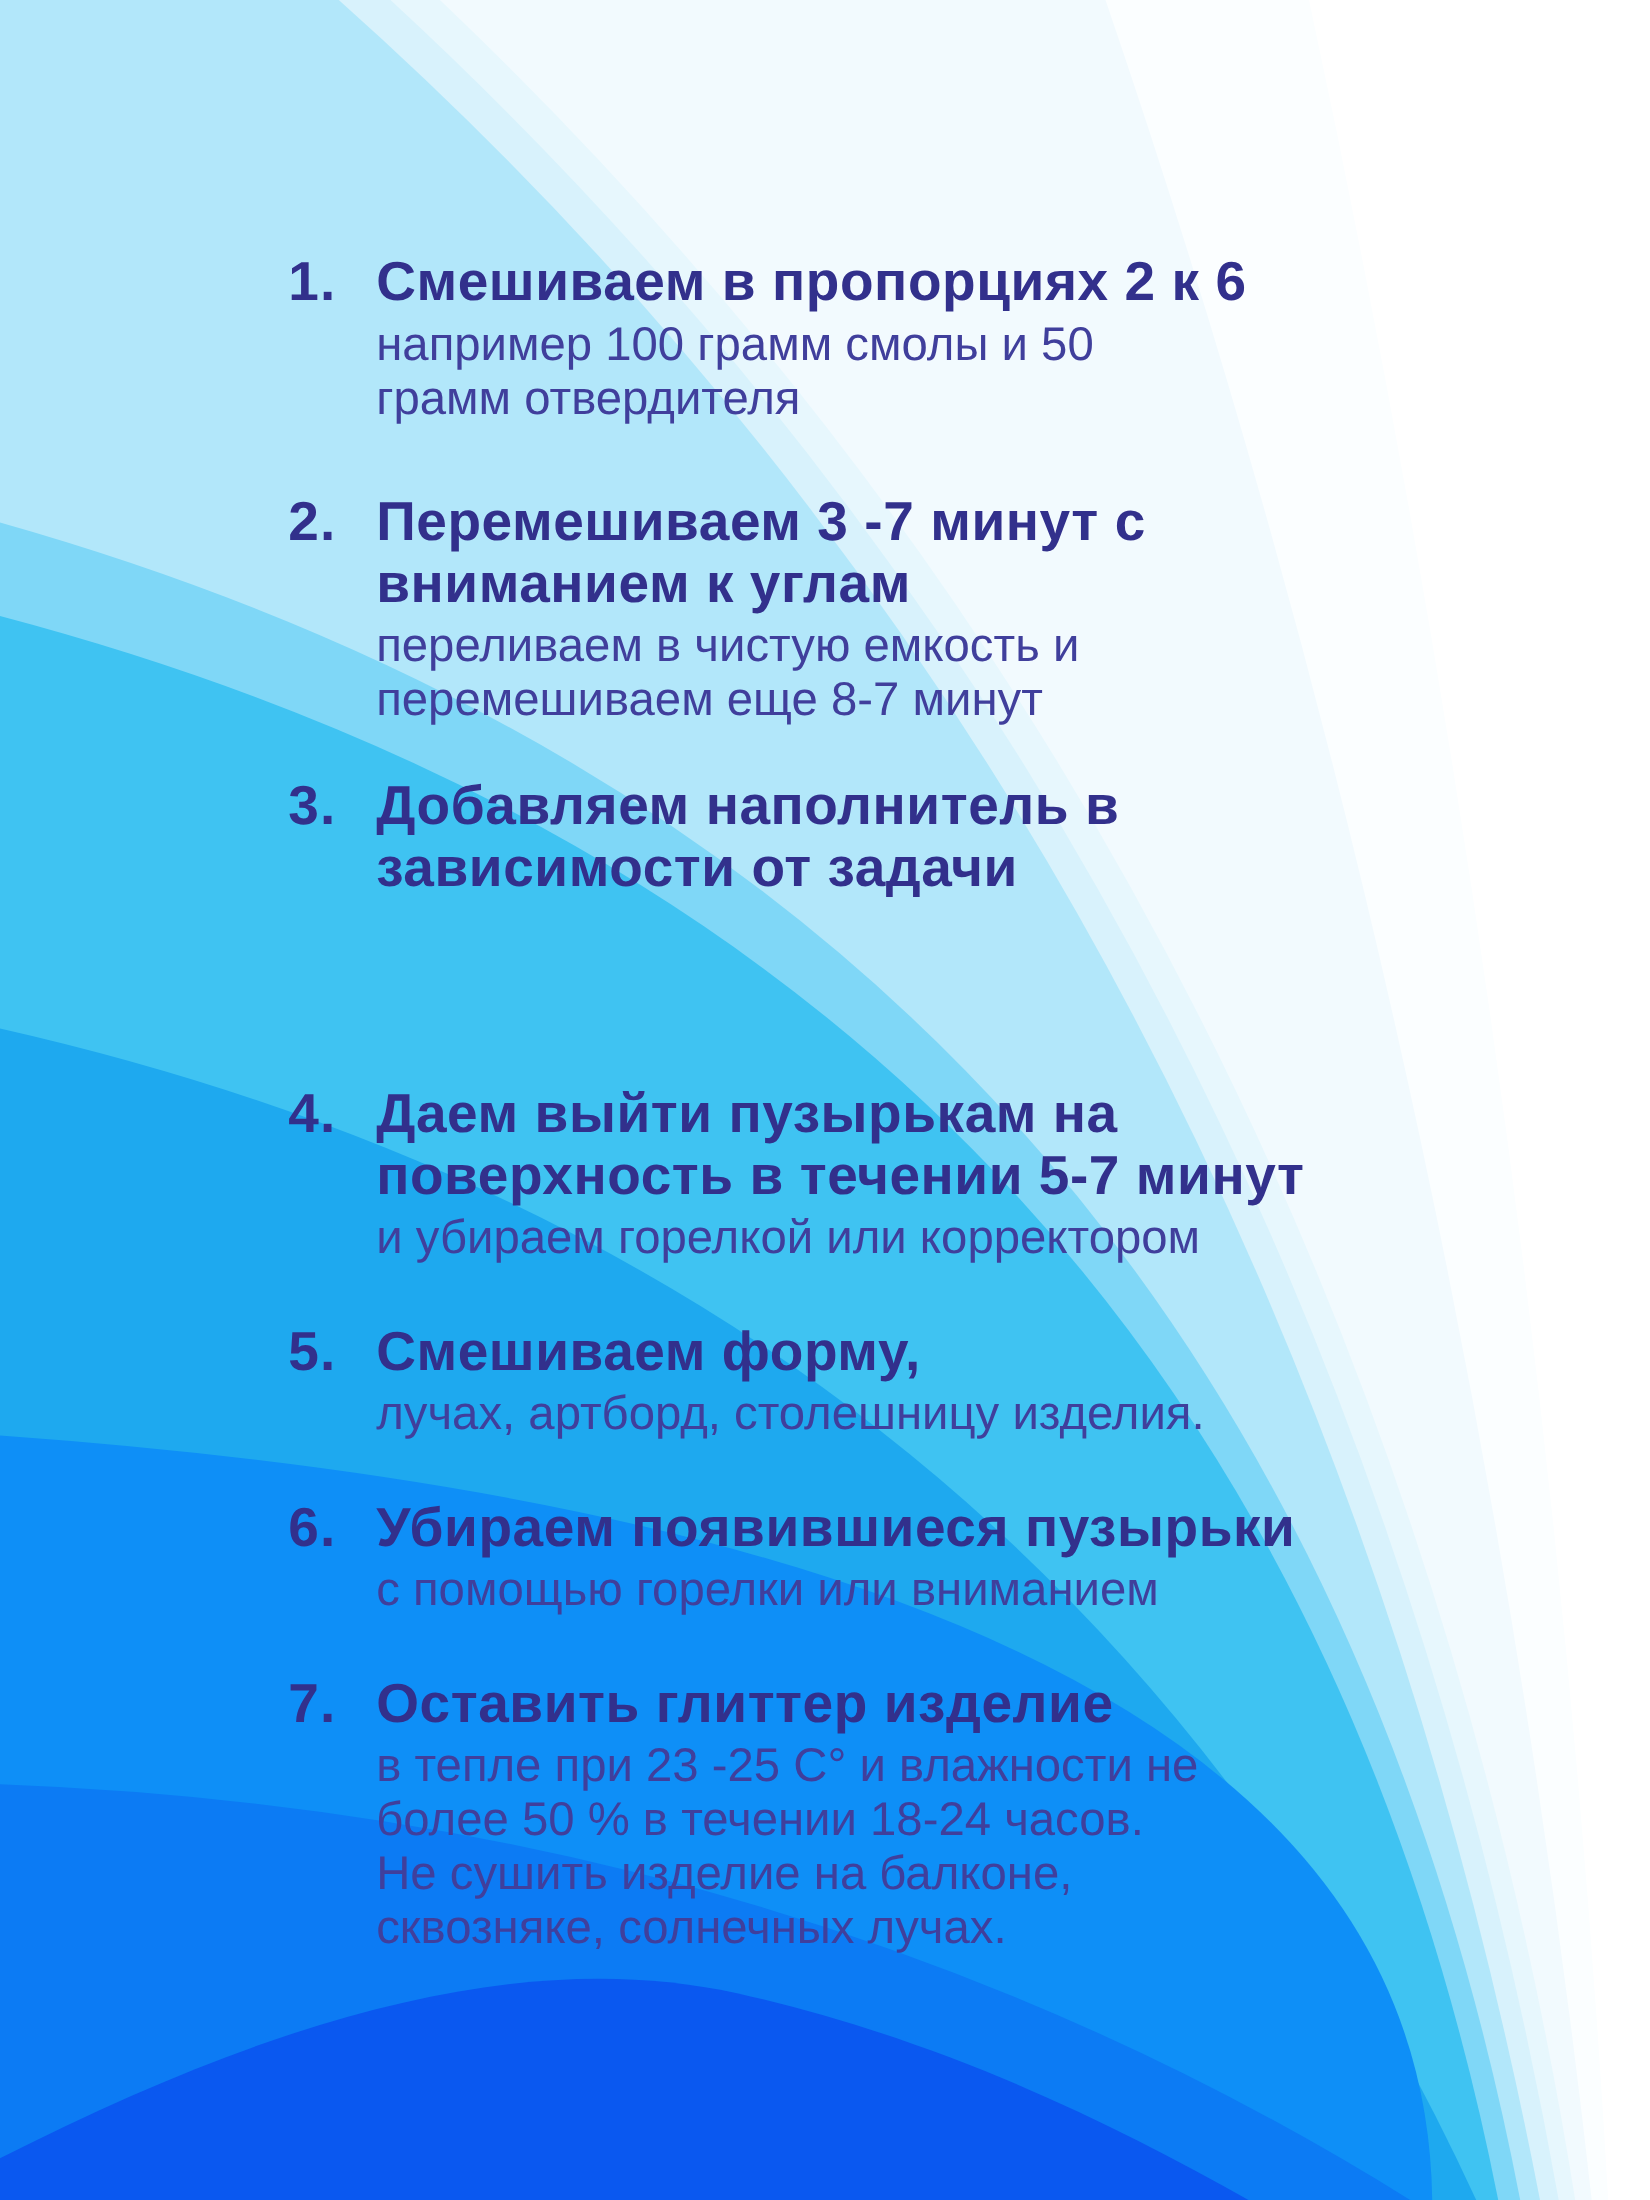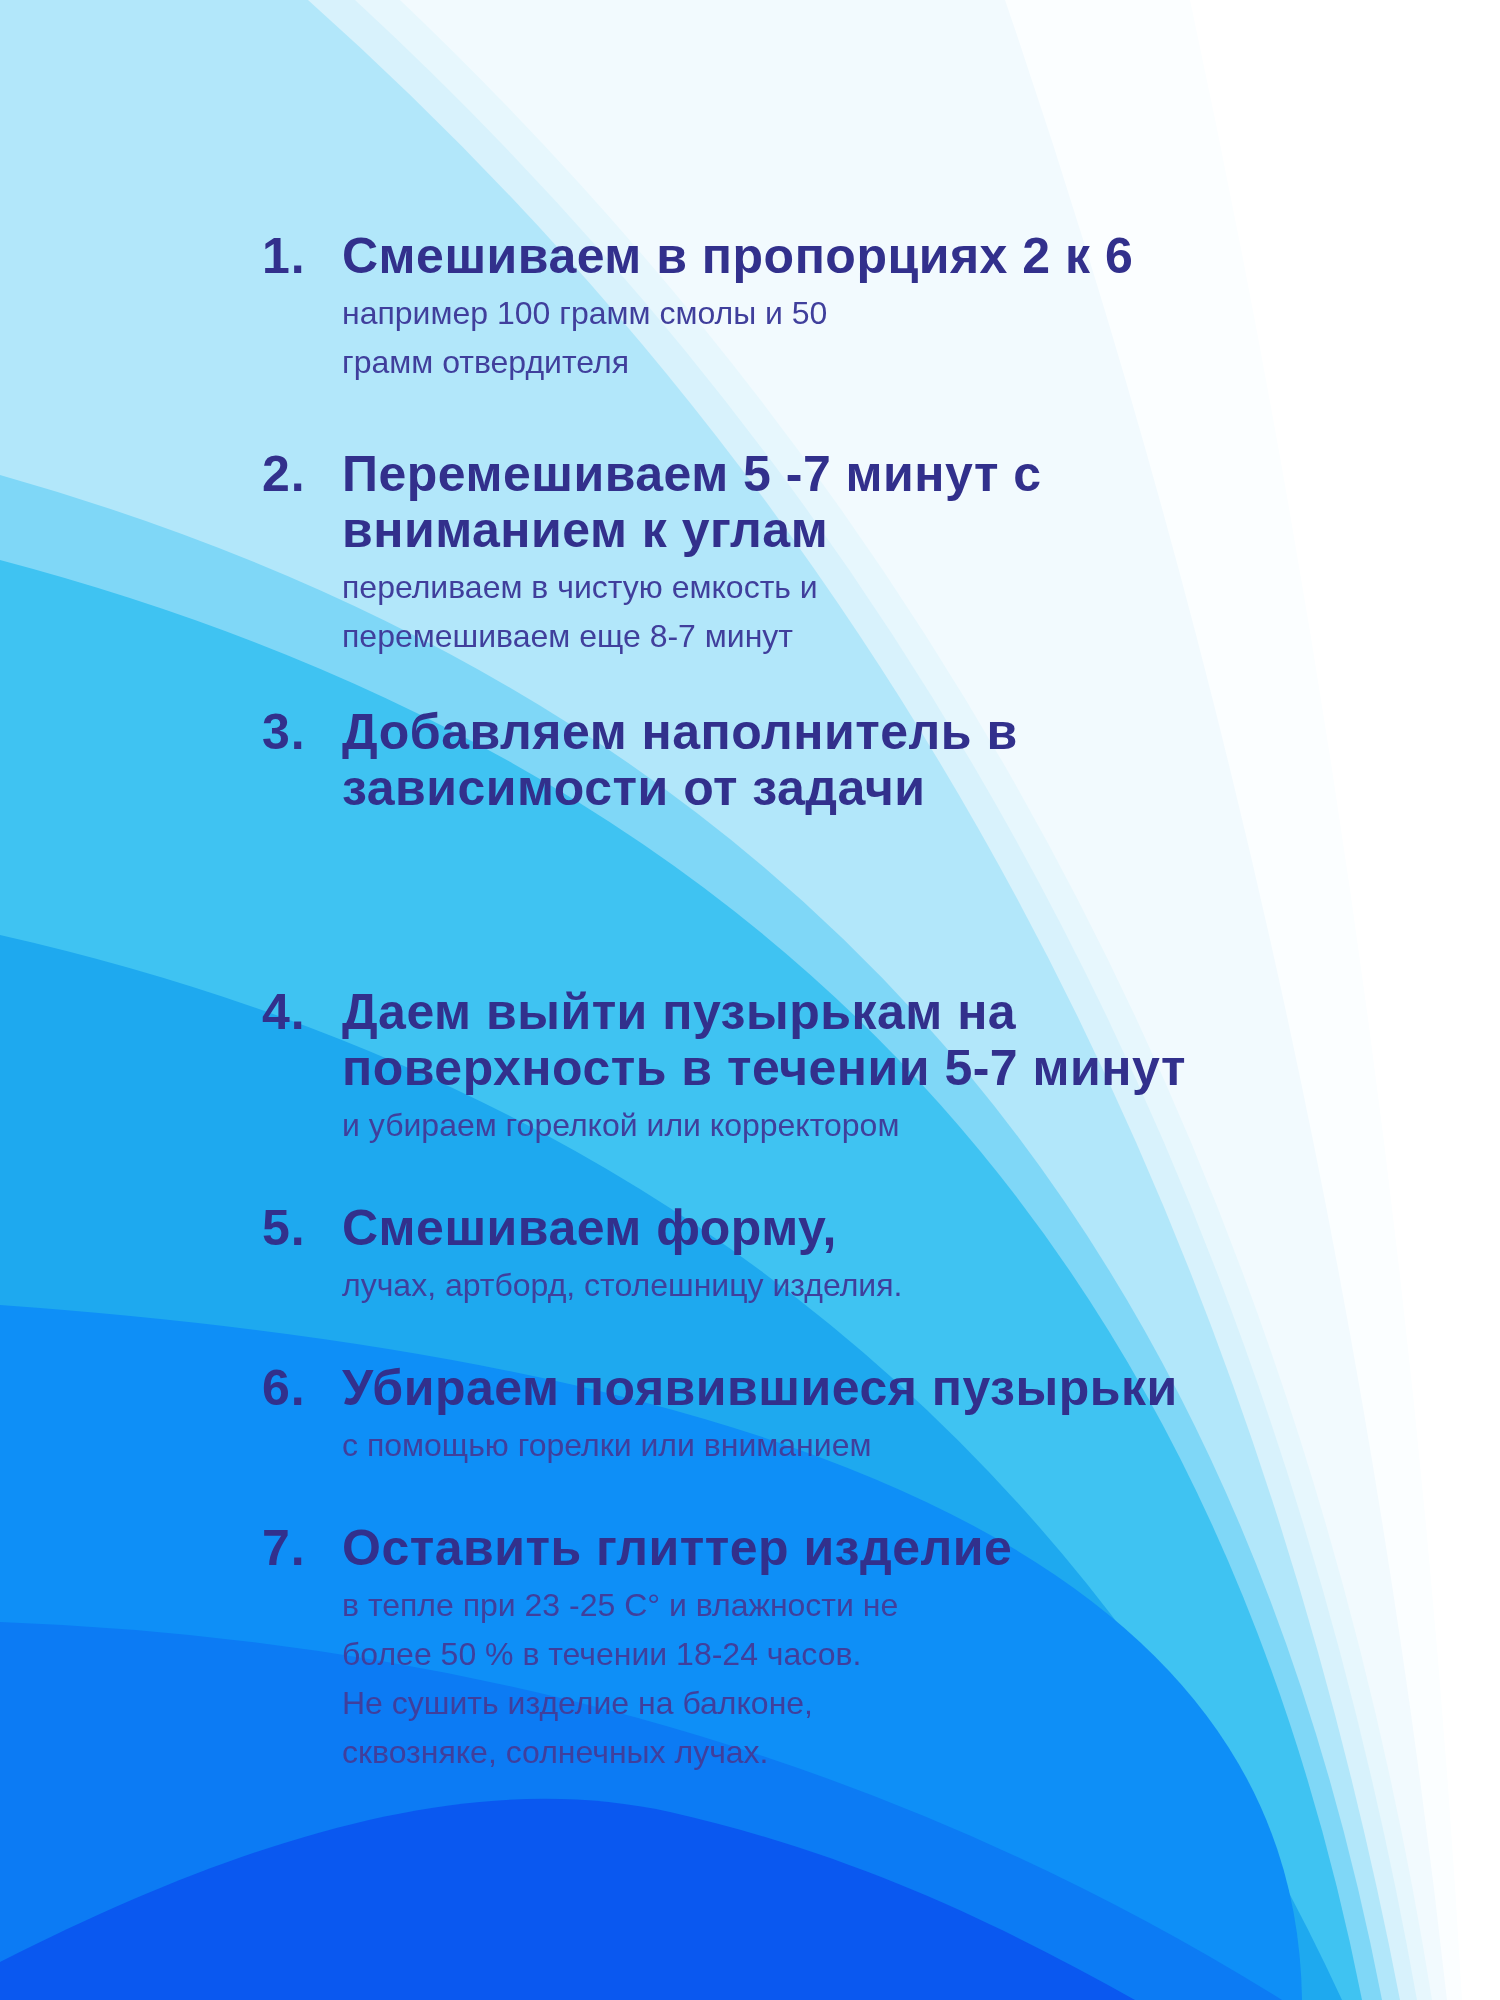--- a/index.html
+++ b/index.html
@@ -45,21 +45,21 @@
   .title{
     font-size:50px;
     line-height:56px;
     font-weight:800;
     color:#32308c;
     white-space:pre-line;
     letter-spacing:0.5px;
   }
   .desc{
     margin-top:5px;
-    font-size:32px;
+    font-size:43px;
     line-height:49px;
     font-weight:400;
     color:#403f9c;
     white-space:pre-line;
   }
 </style>
 </head>
 <body>
 
 <div class="poster">
@@ -86,21 +86,21 @@
       <div class="txt">
         <div class="title">Смешиваем в пропорциях 2 к 6</div>
         <div class="desc">например 100 грамм смолы и 50
 грамм отвердителя</div>
       </div>
     </div>
 
     <div class="step step-2">
       <div class="num">2.</div>
       <div class="txt">
-        <div class="title">Перемешиваем 5 -7 минут с
+        <div class="title">Перемешиваем 3 -7 минут с
 вниманием к углам</div>
         <div class="desc">переливаем в чистую емкость и
 перемешиваем еще 8-7 минут</div>
       </div>
     </div>
 
     <div class="step step-3">
       <div class="num">3.</div>
       <div class="txt">
         <div class="title">Добавляем наполнитель в

